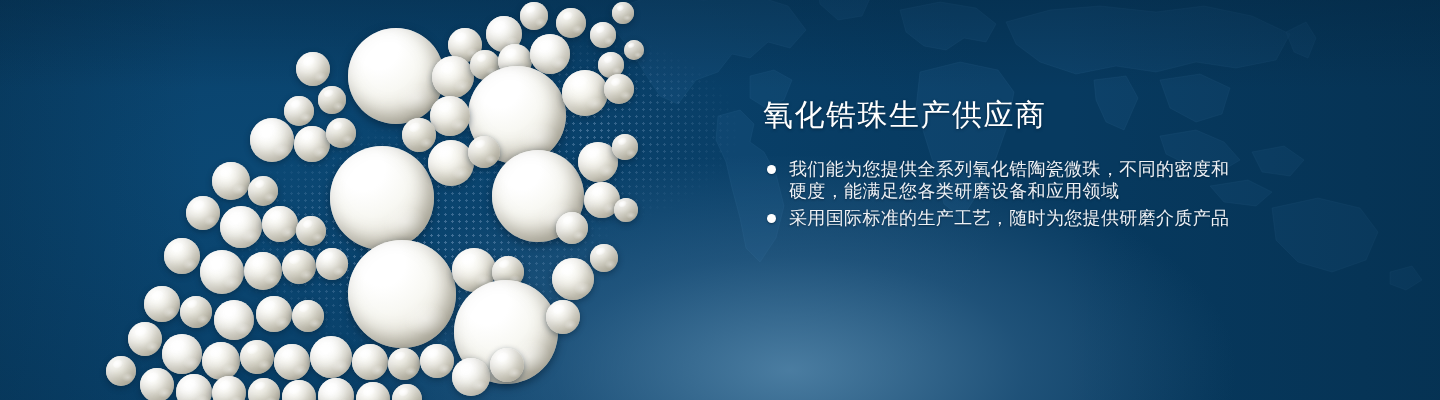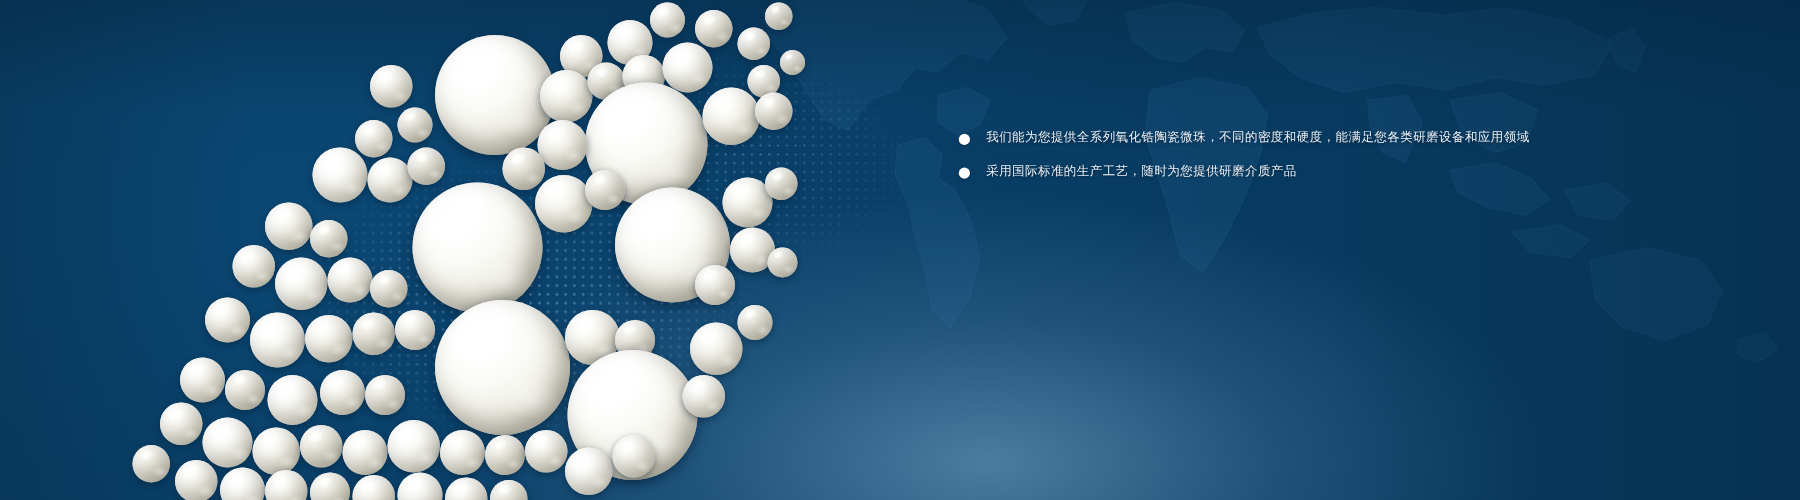--- a/index.html
+++ b/index.html
@@ -111,21 +111,21 @@
     letter-spacing:1.5px;
     text-shadow:0 1px 3px rgba(2,24,44,.65);
     margin:0 0 28px 0;
     white-space:nowrap;
   }
   .bullets{list-style:none;margin:0;padding:0;}
   .bullet{
     position:relative;
     padding-left:26px;
     margin-bottom:5px;
-    font-size:10px;
+    font-size:18px;
     line-height:22px;
     color:#eef1f5;
     letter-spacing:.35px;
     text-shadow:0 1px 2px rgba(2,24,44,.6);
   }
   .bullet .dot{
     position:absolute;left:4px;top:7px;
     width:9px;height:9px;border-radius:50%;
     background:#ffffff;
     box-shadow:0 1px 2px rgba(2,24,44,.5);
@@ -259,20 +259,21 @@
     <div class="bead bright" style="left:176px;top:374px;width:36px;height:36px;"></div>
     <div class="bead" style="left:212px;top:376px;width:34px;height:34px;"></div>
     <div class="bead dim" style="left:248px;top:378px;width:32px;height:32px;"></div>
     <div class="bead" style="left:282px;top:380px;width:34px;height:34px;"></div>
     <div class="bead bright" style="left:318px;top:378px;width:36px;height:36px;"></div>
     <div class="bead" style="left:356px;top:382px;width:34px;height:34px;"></div>
     <div class="bead dim" style="left:392px;top:384px;width:30px;height:30px;"></div>
   </div>
 
   <div class="textblock">
+    <h1 class="headline">氧化锆珠生产供应商</h1>
 
     <ul class="bullets">
       <li class="bullet">
         <span class="dot"></span>
         <span class="txt">我们能为您提供全系列氧化锆陶瓷微珠，不同的密度和硬度，能满足您各类研磨设备和应用领域</span>
       </li>
       <li class="bullet">
         <span class="dot"></span>
         <span class="txt">采用国际标准的生产工艺，随时为您提供研磨介质产品</span>
       </li>

